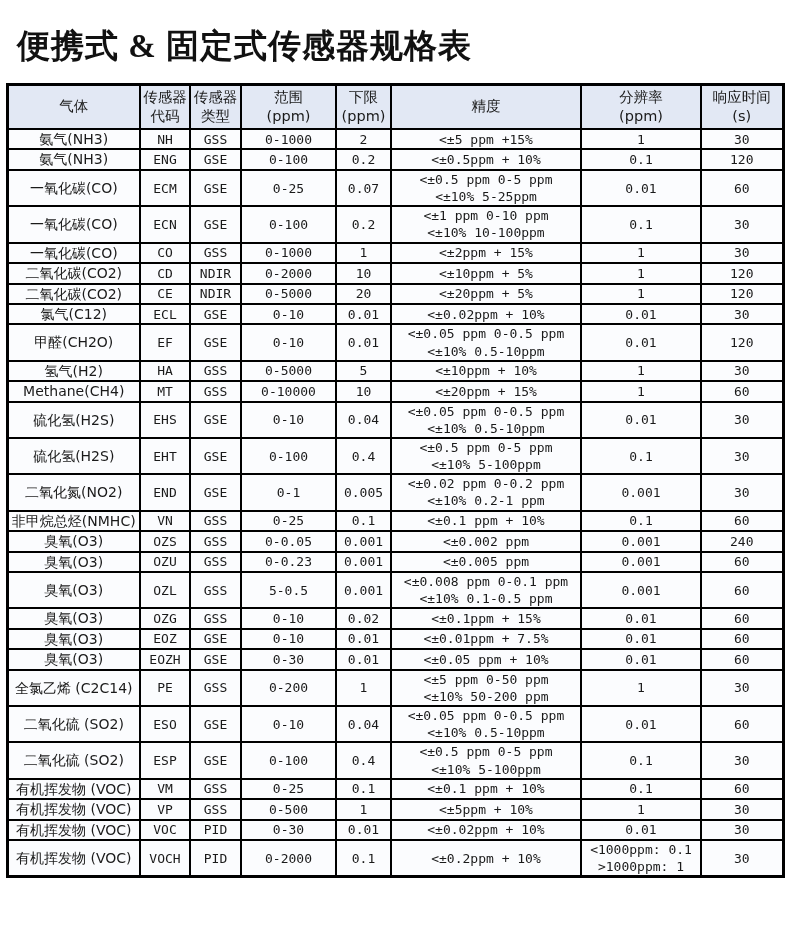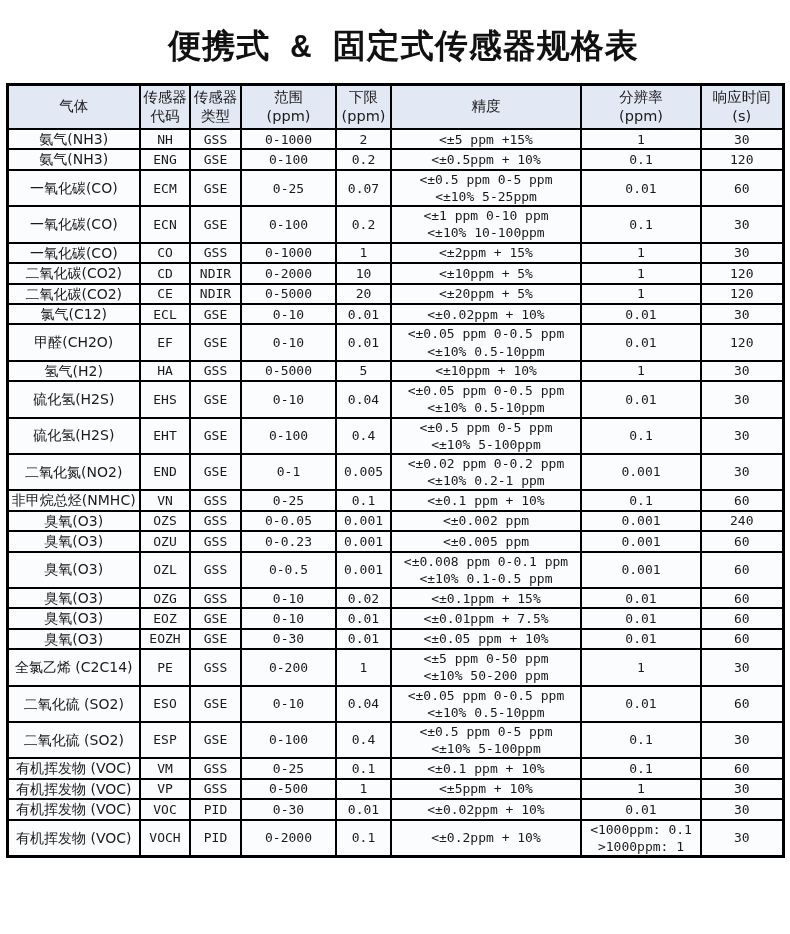--- a/index.html
+++ b/index.html
@@ -11,24 +11,24 @@
   body {
     font-family: "DejaVu Sans", "Liberation Sans", sans-serif;
     color: #1a1a1a;
   }
   .page {
     width: 790px;
     box-sizing: border-box;
     padding-top: 24px;
   }
   .title {
-    font-family: Liberation Mono, monospace;
+    font-family: Liberation Serif, serif;
     font-weight: bold;
     font-size: 33px;
-    text-align: center;
+    text-align: left;
     color: #111;
     margin: 0 0 14px 17px;
     letter-spacing: 1px;
   }
   table.spec {
     border-collapse: collapse;
     margin: 0 auto;
     width: 776px;
     table-layout: fixed;
     border: 3px solid #000;
@@ -193,20 +193,30 @@
     <td class="gas">氢气(H2)</td>
     <td>HA</td>
     <td>GSS</td>
     <td>0-5000</td>
     <td>5</td>
     <td>&lt;±10ppm + 10%</td>
     <td>1</td>
     <td>30</td>
   </tr>
         <tr>
+    <td class="gas">Methane(CH4)</td>
+    <td>MT</td>
+    <td>GSS</td>
+    <td>0-10000</td>
+    <td>10</td>
+    <td>&lt;±20ppm + 15%</td>
+    <td>1</td>
+    <td>60</td>
+  </tr>
+        <tr>
     <td class="gas">硫化氢(H2S)</td>
     <td>EHS</td>
     <td>GSE</td>
     <td>0-10</td>
     <td>0.04</td>
     <td>&lt;±0.05 ppm 0-0.5 ppm
 &lt;±10% 0.5-10ppm</td>
     <td>0.01</td>
     <td>30</td>
   </tr>
@@ -259,21 +269,21 @@
     <td>0-0.23</td>
     <td>0.001</td>
     <td>&lt;±0.005 ppm</td>
     <td>0.001</td>
     <td>60</td>
   </tr>
         <tr>
     <td class="gas">臭氧(O3)</td>
     <td>OZL</td>
     <td>GSS</td>
-    <td>0-0.5</td>
+    <td>5-0.5</td>
     <td>0.001</td>
     <td>&lt;±0.008 ppm 0-0.1 ppm
 &lt;±10% 0.1-0.5 ppm</td>
     <td>0.001</td>
     <td>60</td>
   </tr>
         <tr>
     <td class="gas">臭氧(O3)</td>
     <td>OZG</td>
     <td>GSS</td>

